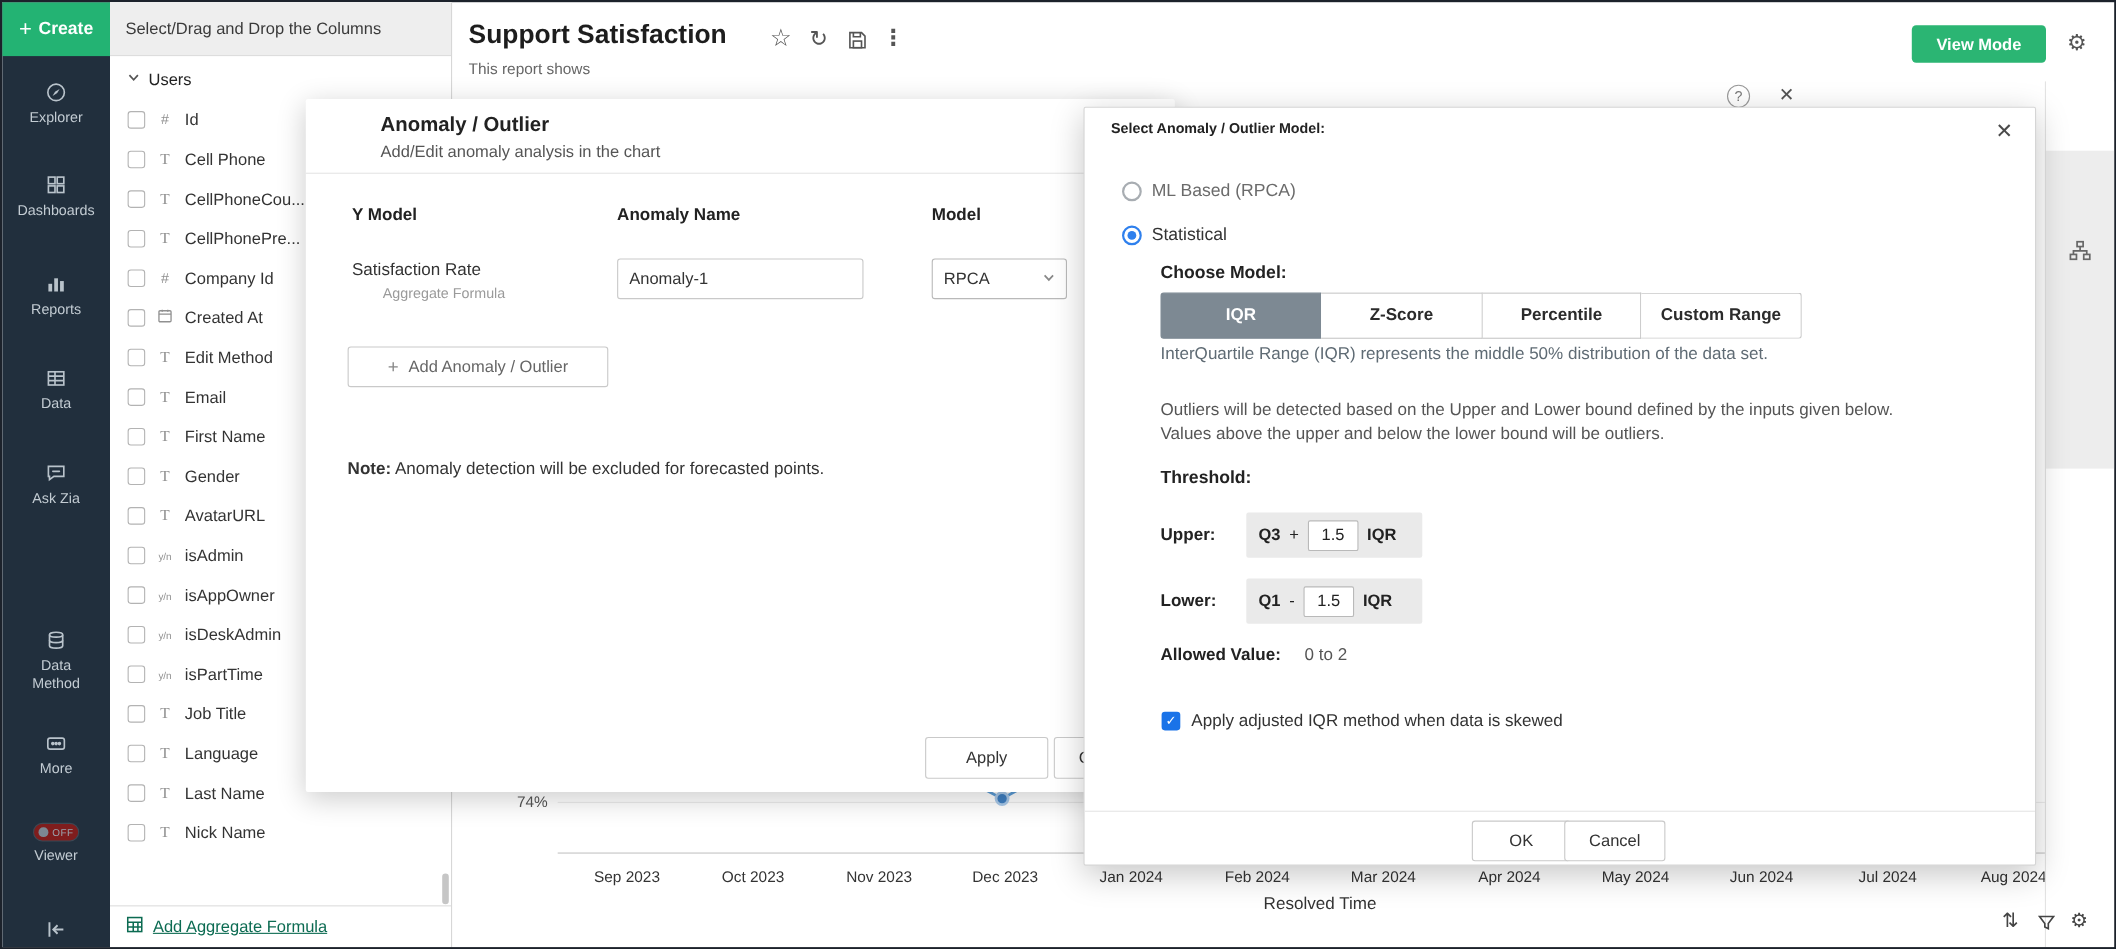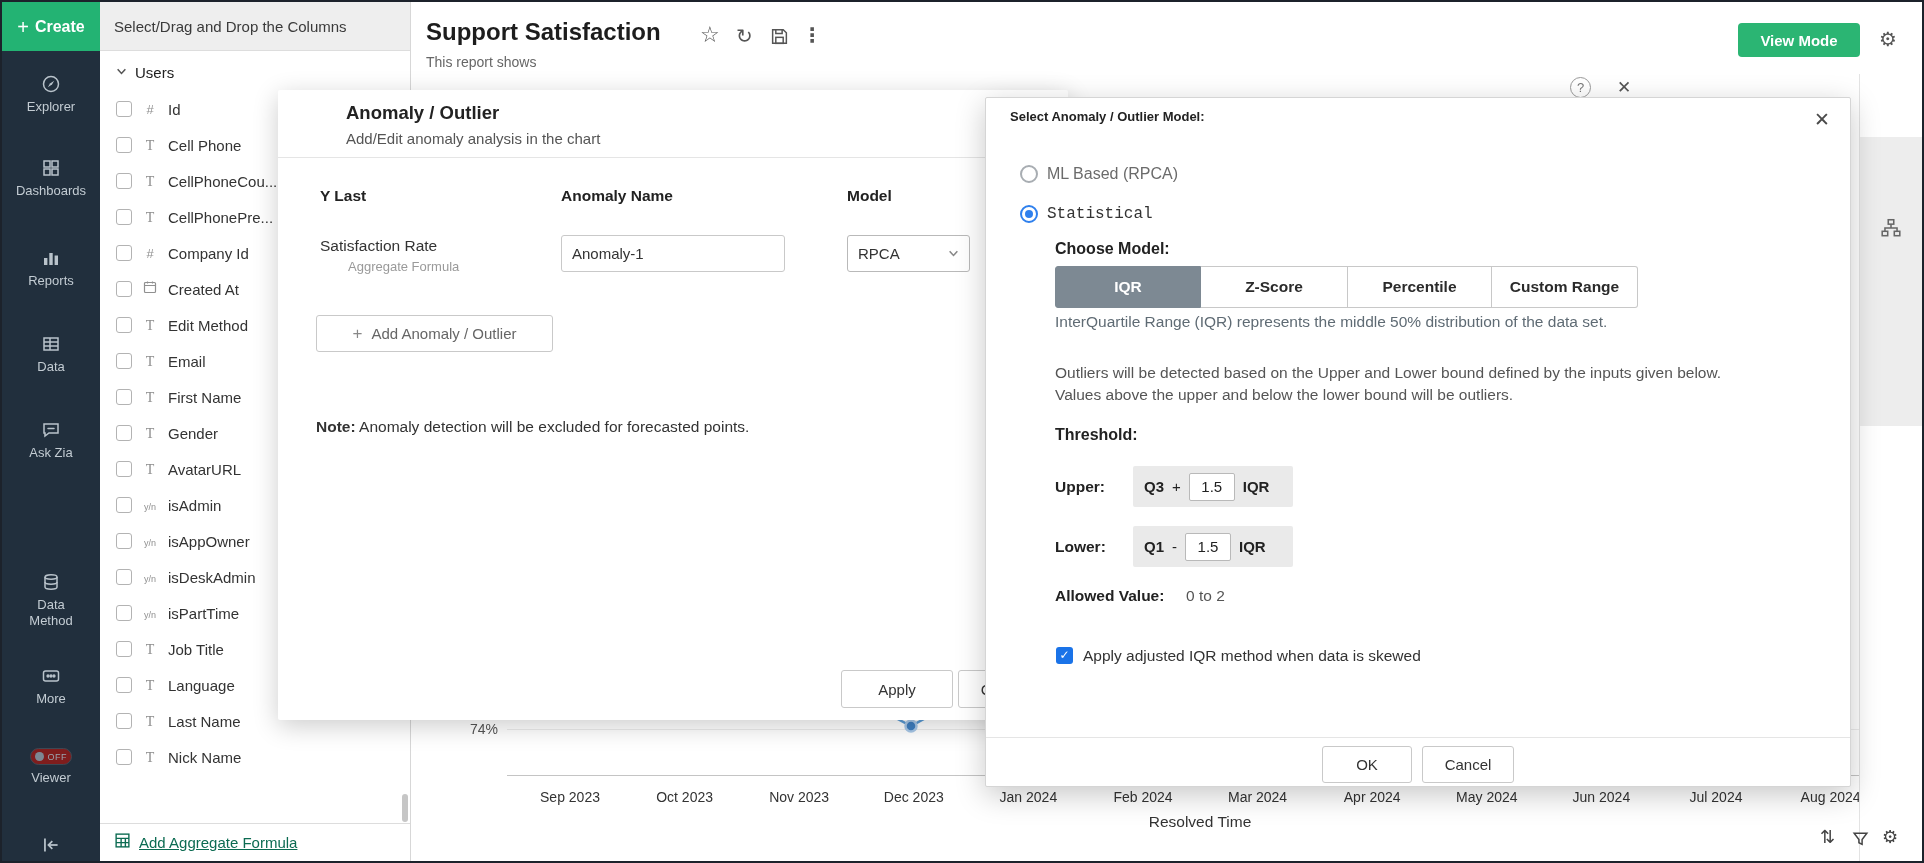--- a/index.html
+++ b/index.html
@@ -115,21 +115,21 @@
       display:flex;align-items:center;gap:8px;padding:0 11px;font-size:15px;color:#222;}
   .bound-group .b{font-weight:600;}
   .bound-input{width:46px;height:28px;border:1px solid #b9b9b9;border-radius:2px;text-align:center;
       font-size:15px;color:#222;font-family:inherit;outline:none;background:#fff;}
   .m2-allowed-lab{position:absolute;left:69px;top:489px;font-size:15.5px;font-weight:700;color:#222;}
   .m2-allowed-val{position:absolute;left:200px;top:489px;font-size:15.5px;color:#555;}
   .m2-check{position:absolute;left:70px;top:549px;width:17px;height:17px;background:#1a73e8;border-radius:3px;
       color:#fff;font-size:12px;line-height:17px;text-align:center;cursor:pointer;}
   .m2-check-lab{position:absolute;left:97px;top:549px;font-size:15.5px;color:#333;cursor:pointer;}
   .m2-sep{position:absolute;left:0;top:639px;width:100%;height:1px;background:#e5e5e5;}
-  .m2-ok{position:absolute;left:336px;top:648px;width:90px;height:37px;}
+  .m2-ok{position:absolute;left:352px;top:648px;width:90px;height:37px;}
   .m2-cancel{position:absolute;left:436px;top:648px;width:92px;height:37px;}
 </style>
 </head>
 <body>
 
 <div class="app">
 
   <div class="chart-layer">
     <div class="main-title">Support Satisfaction</div>
     <div class="subtitle-frag">This report shows</div>
@@ -381,21 +381,21 @@
             <path d="M16 10H8"></path>
             <path d="M11.2 6.5L7.7 10l3.5 3.5"></path>
           </svg></span>
     </div>
   </div>
 
   <div class="modal1">
     <div class="m1-title">Anomaly / Outlier</div>
     <div class="m1-sub">Add/Edit anomaly analysis in the chart</div>
     <div class="m1-sep"></div>
-    <div class="m1-colhead" style="left:42px;">Y Last</div>
+    <div class="m1-colhead" style="left:42px;">Y Model</div>
     <div class="m1-colhead" style="left:283px;">Anomaly Name</div>
     <div class="m1-colhead" style="left:569px;">Model</div>
     <div class="m1-yaxis-name">Satisfaction Rate</div>
     <div class="m1-yaxis-sub">Aggregate Formula</div>
     <input class="m1-input" type="text" value="Anomaly-1" style="">
     <div class="m1-select">
       <span>RPCA</span>
       <span><svg width="11" height="11" viewBox="0 0 10 10">
             <path d="M1.5 3l3.5 3.8L8.5 3" fill="none" stroke="#888" stroke-width="1.4"></path>
           </svg></span>
@@ -411,21 +411,21 @@
     <button class="btn m1-cancel">Cancel</button>
   </div>
 
   <div class="modal2">
     <div class="m2-title">Select Anomaly / Outlier Model:</div>
     <span class="m2-close">✕</span>
 
     <span class="radio" style="left:34px;top:67px;"></span>
     <span class="radio-lab" style="top:67px;color:#6b6b6b;">ML Based (RPCA)</span>
     <span class="radio sel" style="left:34px;top:107px;"></span>
-    <span class="radio-lab" style="top:107px;color:#333;font-family:Liberation Mono, monospace;">Statistical</span>
+    <span class="radio-lab" style="top:107px;color:#333;">Statistical</span>
 
     <div class="m2-choose">Choose Model:</div>
     <div class="tabs">
         <div class="tab active" style="width: 146px;">IQR</div>
         <div class="tab" style="width: 147px;">Z-Score</div>
         <div class="tab" style="width: 144px;">Percentile</div>
         <div class="tab" style="width: 146px;">Custom Range</div>
       </div>
     <div class="m2-tabdesc">InterQuartile Range (IQR) represents the middle 50% distribution of the data set.</div>
     <div class="m2-para">Outliers will be detected based on the Upper and Lower bound defined by the inputs given below. Values above the upper and below the lower bound will be outliers.</div>

